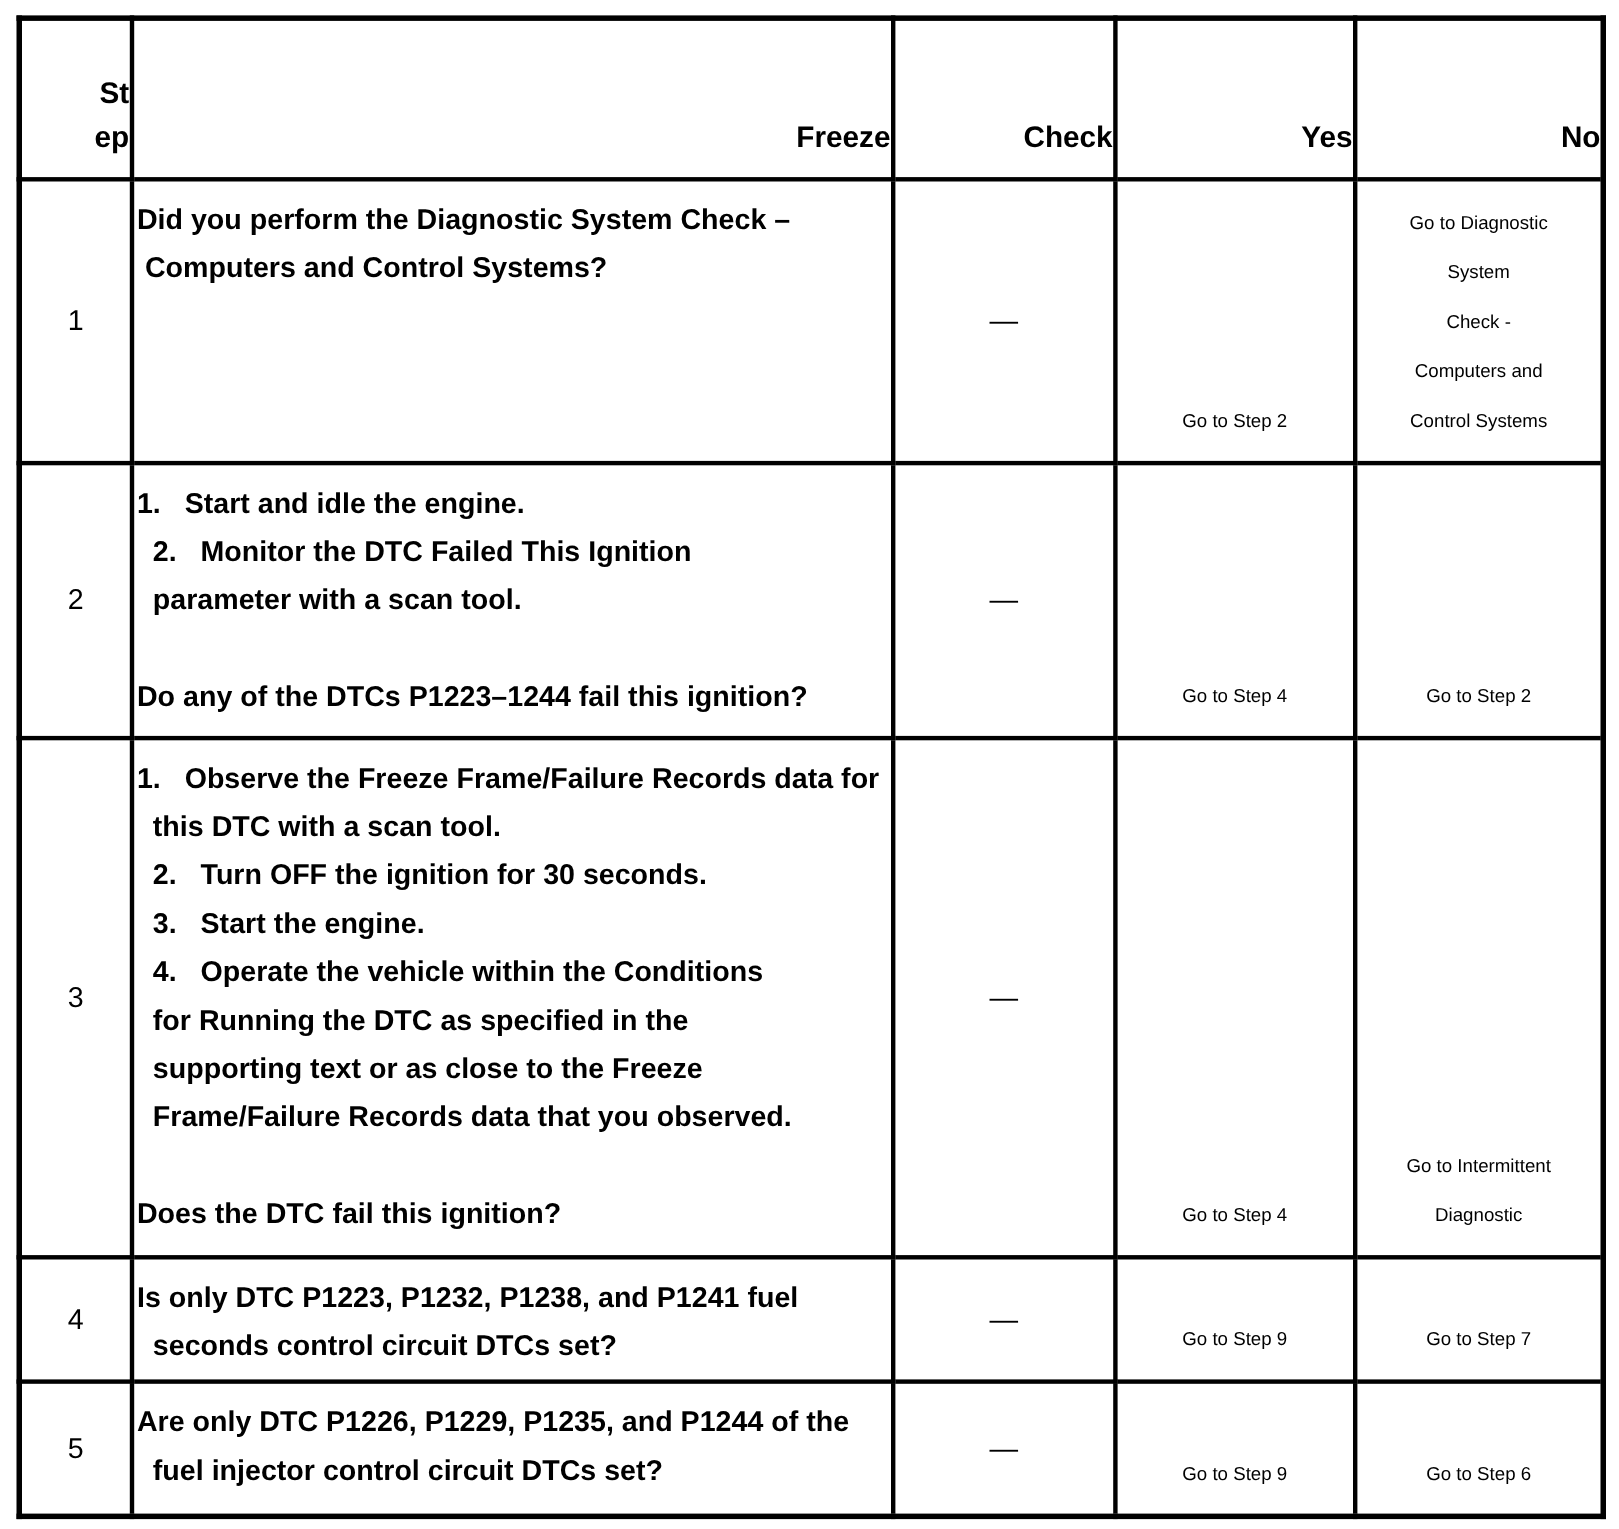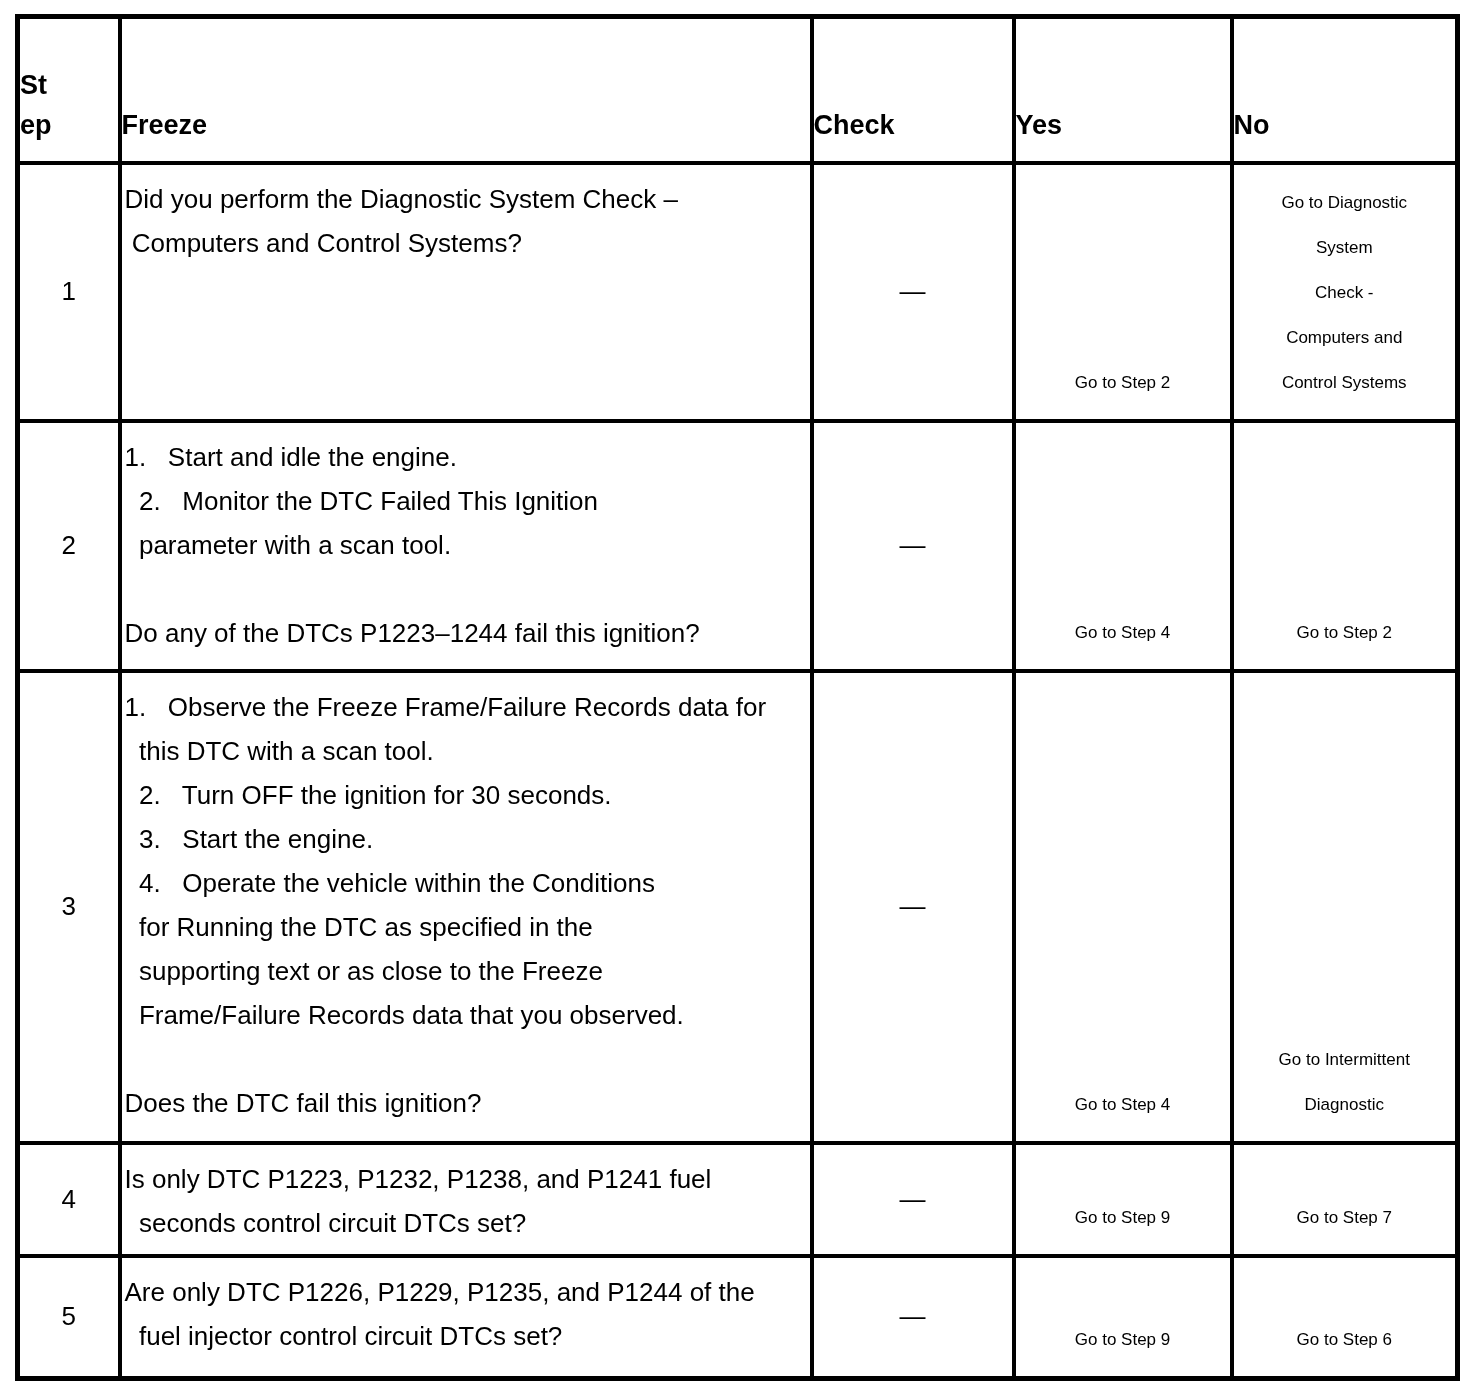--- a/index.html
+++ b/index.html
@@ -36,40 +36,41 @@
   tr.row-1 { height: 258px; }
   tr.row-2 { height: 250px; }
   tr.row-3 { height: 472px; }
   tr.row-4 { height: 113px; }
   tr.row-5 { height: 123px; }
 
   
   .dtc-table th {
     font-size: 27px;
     font-weight: bold;
-    text-align: left;
+    text-align: right;
     vertical-align: bottom;
     padding-bottom: 16px;
     white-space: pre-line;
     line-height: 40px;
   }
 
   
   td.cell-step {
     font-size: 26px;
     text-align: center;
     vertical-align: middle;
   }
   td.cell-action {
     font-size: 26px;
     text-align: left;
     vertical-align: top;
     padding: 12px 4px 6px 3px;
     white-space: pre-wrap;
     line-height: 44px;
+    font-weight: bold;
   }
   td.cell-values {
     font-size: 26px;
     text-align: center;
     vertical-align: middle;
   }
   td.cell-yes, td.cell-no {
     font-size: 17px;
     text-align: center;
     vertical-align: bottom;

